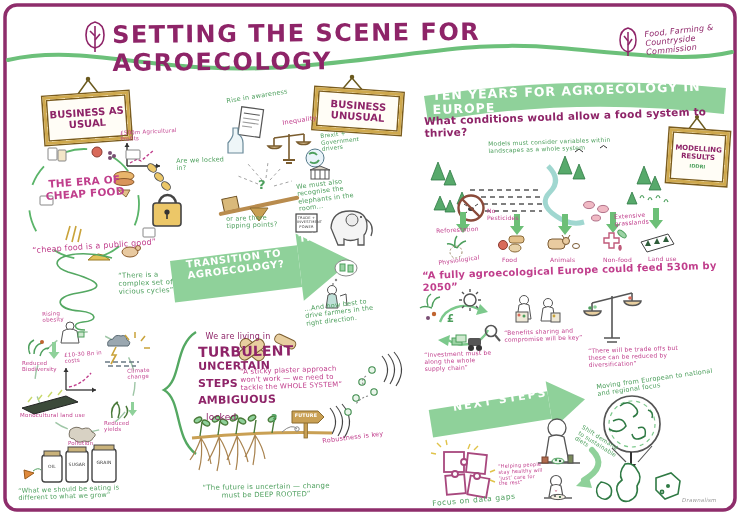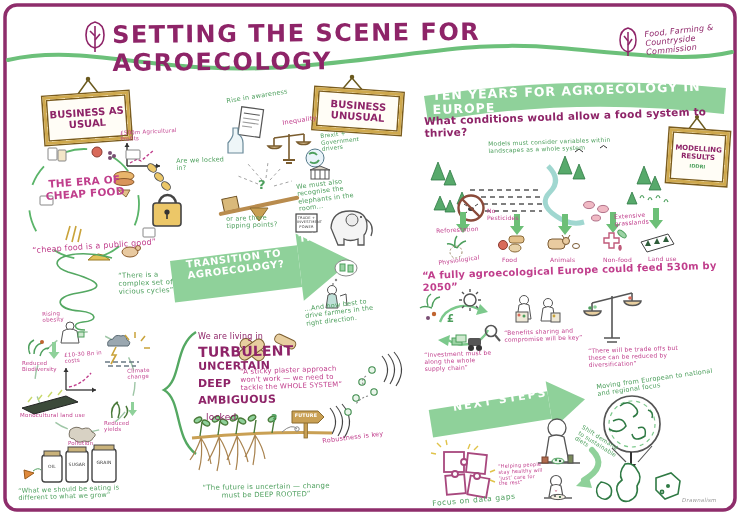--- a/index.html
+++ b/index.html
@@ -454,24 +454,24 @@
   <span>BUSINESS UNUSUAL</span>
 </div>
 <div class="t pk" style="left:282px;top:120px;width:50px;font-size:6.5px;transform:rotate(-9deg);">Inequality</div>
 <div class="t gn" style="left:320px;top:133px;width:46px;font-size:5.8px;transform:rotate(-6deg);">Brexit + Government drivers</div>
 <div class="t gn b" style="left:258px;top:178px;font-size:13px;">?</div>
 <div class="t gn" style="left:226px;top:216px;width:64px;font-size:6.5px;transform:rotate(-2deg);">or are there tipping points?</div>
 <div class="t gn" style="left:296px;top:184px;width:80px;font-size:6.5px;transform:rotate(-7deg);">We must also recognise the elephants in the room...</div>
 <div class="t dk c" style="left:297px;top:216px;width:19px;font-size:3.6px;line-height:1.25;">TRADE + INVESTMENT POWER</div>
 <div class="t wh b" style="left:184px;top:247px;width:156px;font-size:10px;letter-spacing:.6px;transform:rotate(-7deg);">WHAT WILL DRIVE THE TRANSITION TO AGROECOLOGY?</div>
 <div class="t gn" style="left:304px;top:306px;width:80px;font-size:6.5px;transform:rotate(-7deg);">...And how best to drive farmers in the right direction.</div>
-<div class="t pu" style="left:198px;top:332px;width:80px;font-size:8px;">We are living in</div>
+<div class="t pu" style="left:198px;top:332px;width:80px;font-size:8px;text-align:center;">We are living in</div>
 <div class="t pu b" style="left:198px;top:344px;font-size:14px;transform:rotate(-1deg);">TURBULENT</div>
 <div class="t pu b" style="left:198px;top:361px;font-size:11px;transform:rotate(-1deg);">UNCERTAIN</div>
-<div class="t pu b" style="left:198px;top:378px;font-size:11px;">DEEP</div>
+<div class="t pu b" style="left:198px;top:378px;font-size:11px;">STEPS</div>
 <div class="t pu b" style="left:198px;top:395px;font-size:11px;transform:rotate(-1deg);text-align:center;">AMBIGUOUS</div>
 <div class="t pu" style="left:206px;top:412px;font-size:9px;">locked</div>
 <div class="t pk" style="left:240px;top:368px;width:116px;font-size:7px;transform:rotate(-2deg);">“A sticky plaster approach won't work — we need to tackle the WHOLE SYSTEM”</div>
 <div class="t pk" style="left:322px;top:438px;width:70px;font-size:6.5px;transform:rotate(-7deg);">Robustness is key</div>
 <div class="t wh b" style="left:294px;top:413px;width:24px;font-size:4.8px;text-align:center;">FUTURE</div>
 <div class="t gn b" style="left:271px;top:413px;font-size:11px;">?</div>
 <div class="t gn c" style="left:196px;top:484px;width:140px;font-size:7px;transform:rotate(-1deg);">“The future is uncertain — change must be DEEP ROOTED”</div>
 
 <div class="t wh b" style="left:432px;top:89px;width:292px;font-size:12.5px;letter-spacing:1px;transform:rotate(-2deg);">TEN YEARS FOR AGROECOLOGY IN EUROPE</div>
 <div class="t pu b" style="left:424px;top:115px;width:306px;font-size:10.5px;transform:rotate(-2deg);">What conditions would allow a food system to thrive?</div>

